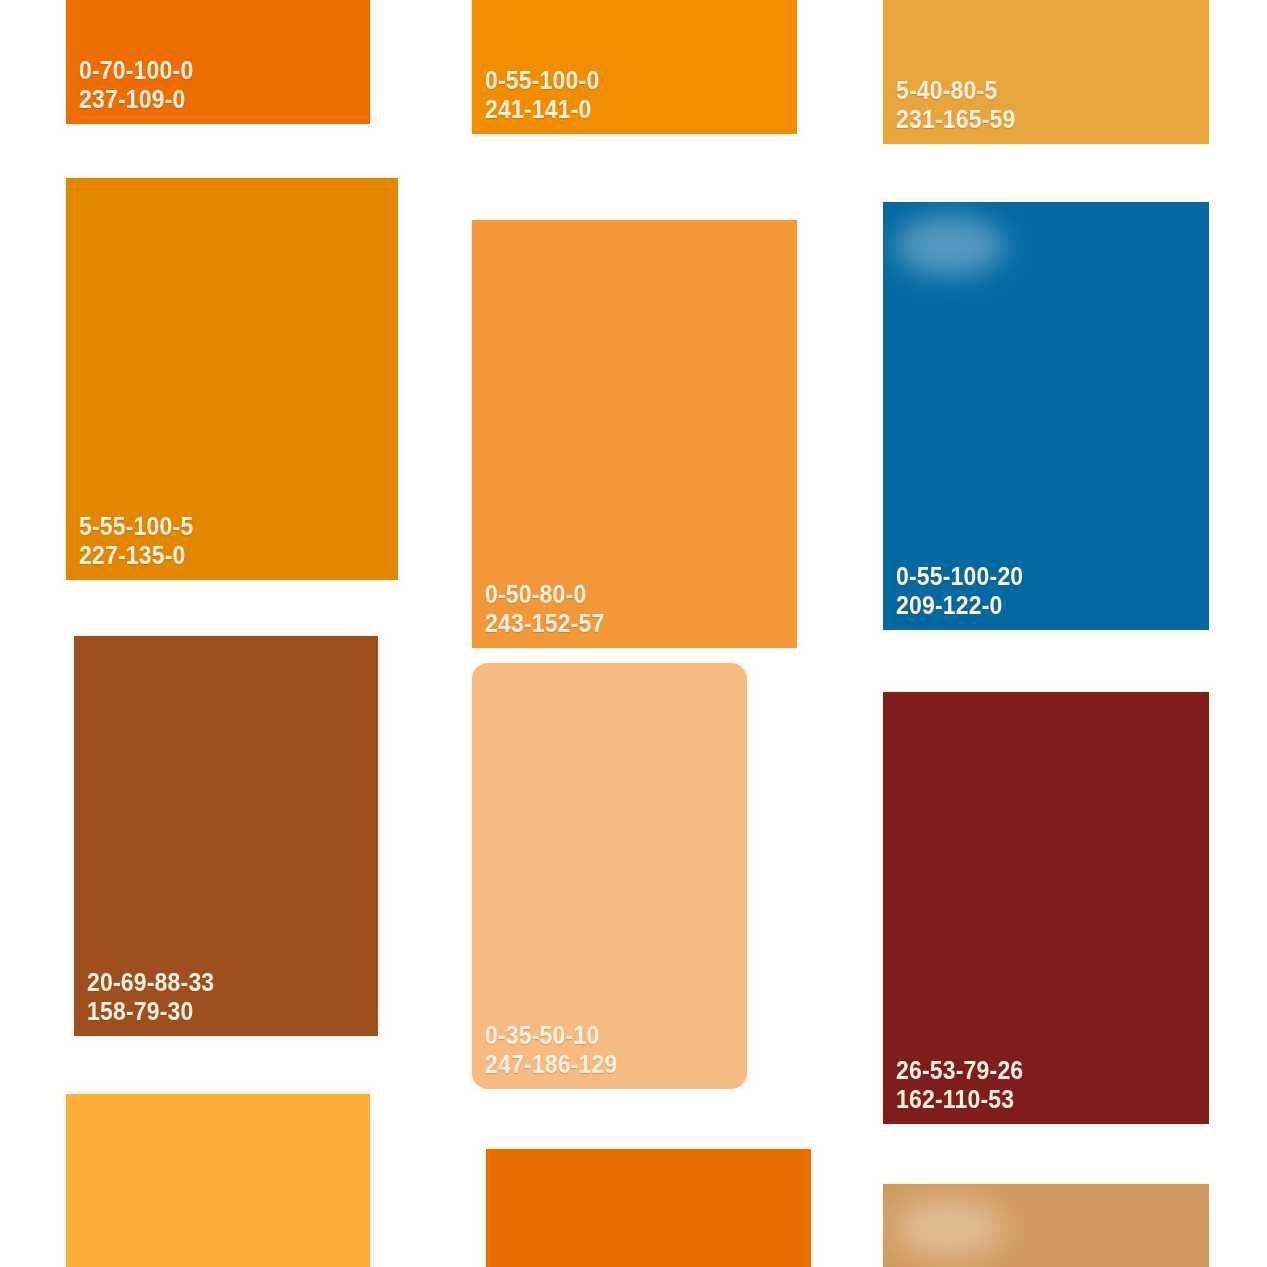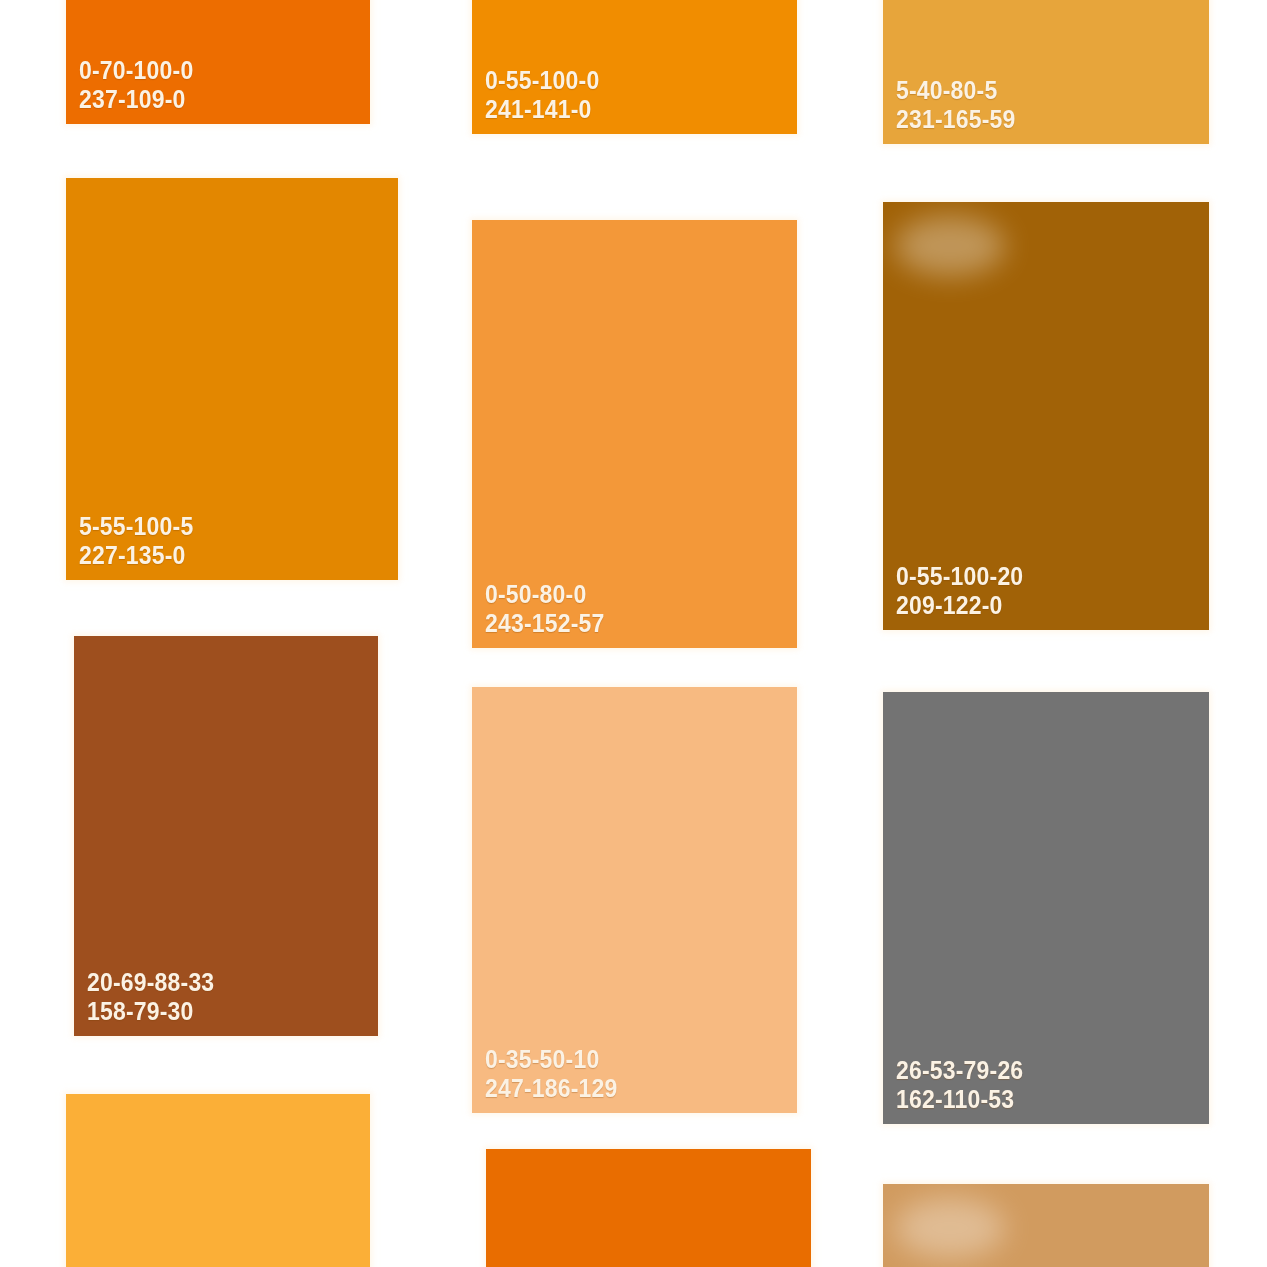--- a/index.html
+++ b/index.html
@@ -90,40 +90,40 @@
         <span class="code">5-55-100-5</span>
         <span class="code">227-135-0</span>
       </div>
     </div>
     <div class="swatch" style="left: 472px; top: 192px; width: 325px; height: 428px; background: rgb(243, 152, 57); margin-top: 28px;">
       <div class="labels">
         <span class="code">0-50-80-0</span>
         <span class="code">243-152-57</span>
       </div>
     </div>
-    <div class="swatch" style="left: 883px; top: 202px; width: 326px; height: 428px; background: #a16207;">
+    <div class="swatch" style="left: 883px; top: 202px; width: 326px; height: 428px; background: #0369a1;">
       <div class="blotch" style="left: 12px; top: 14px; width: 110px; height: 60px;"></div>
       <div class="labels">
         <span class="code">0-55-100-20</span>
         <span class="code">209-122-0</span>
       </div>
     </div>
     <div class="swatch" style="left: 66px; top: 636px; width: 304px; height: 400px; background: rgb(158, 79, 30); margin-left: 8px;">
       <div class="labels">
         <span class="code">20-69-88-33</span>
         <span class="code">158-79-30</span>
       </div>
     </div>
-    <div class="swatch" style="left: 472px; top: 687px; width: 325px; height: 426px; background: rgb(247, 186, 129);">
+    <div class="swatch" style="left: 472px; top: 663px; width: 275px; height: 426px; background: rgb(247, 186, 129); border-radius: 16px;">
       <div class="labels">
         <span class="code">0-35-50-10</span>
         <span class="code">247-186-129</span>
       </div>
     </div>
-    <div class="swatch" style="left: 883px; top: 692px; width: 326px; height: 432px; background: #737373;">
+    <div class="swatch" style="left: 883px; top: 692px; width: 326px; height: 432px; background: #7f1d1d;">
       <div class="labels">
         <span class="code">26-53-79-26</span>
         <span class="code">162-110-53</span>
       </div>
     </div>
     <div class="swatch" style="left: 66px; top: 1094px; width: 304px; height: 300px; background: rgb(251, 175, 55);"></div>
     <div class="swatch" style="left: 486px; top: 1149px; width: 325px; height: 300px; background: rgb(233, 109, 0);"></div>
     <div class="swatch" style="left: 883px; top: 1184px; width: 326px; height: 300px; background: rgb(209, 155, 95);">
       <div class="blotch" style="left: 12px; top: 14px; width: 110px; height: 60px;"></div>
     </div>

